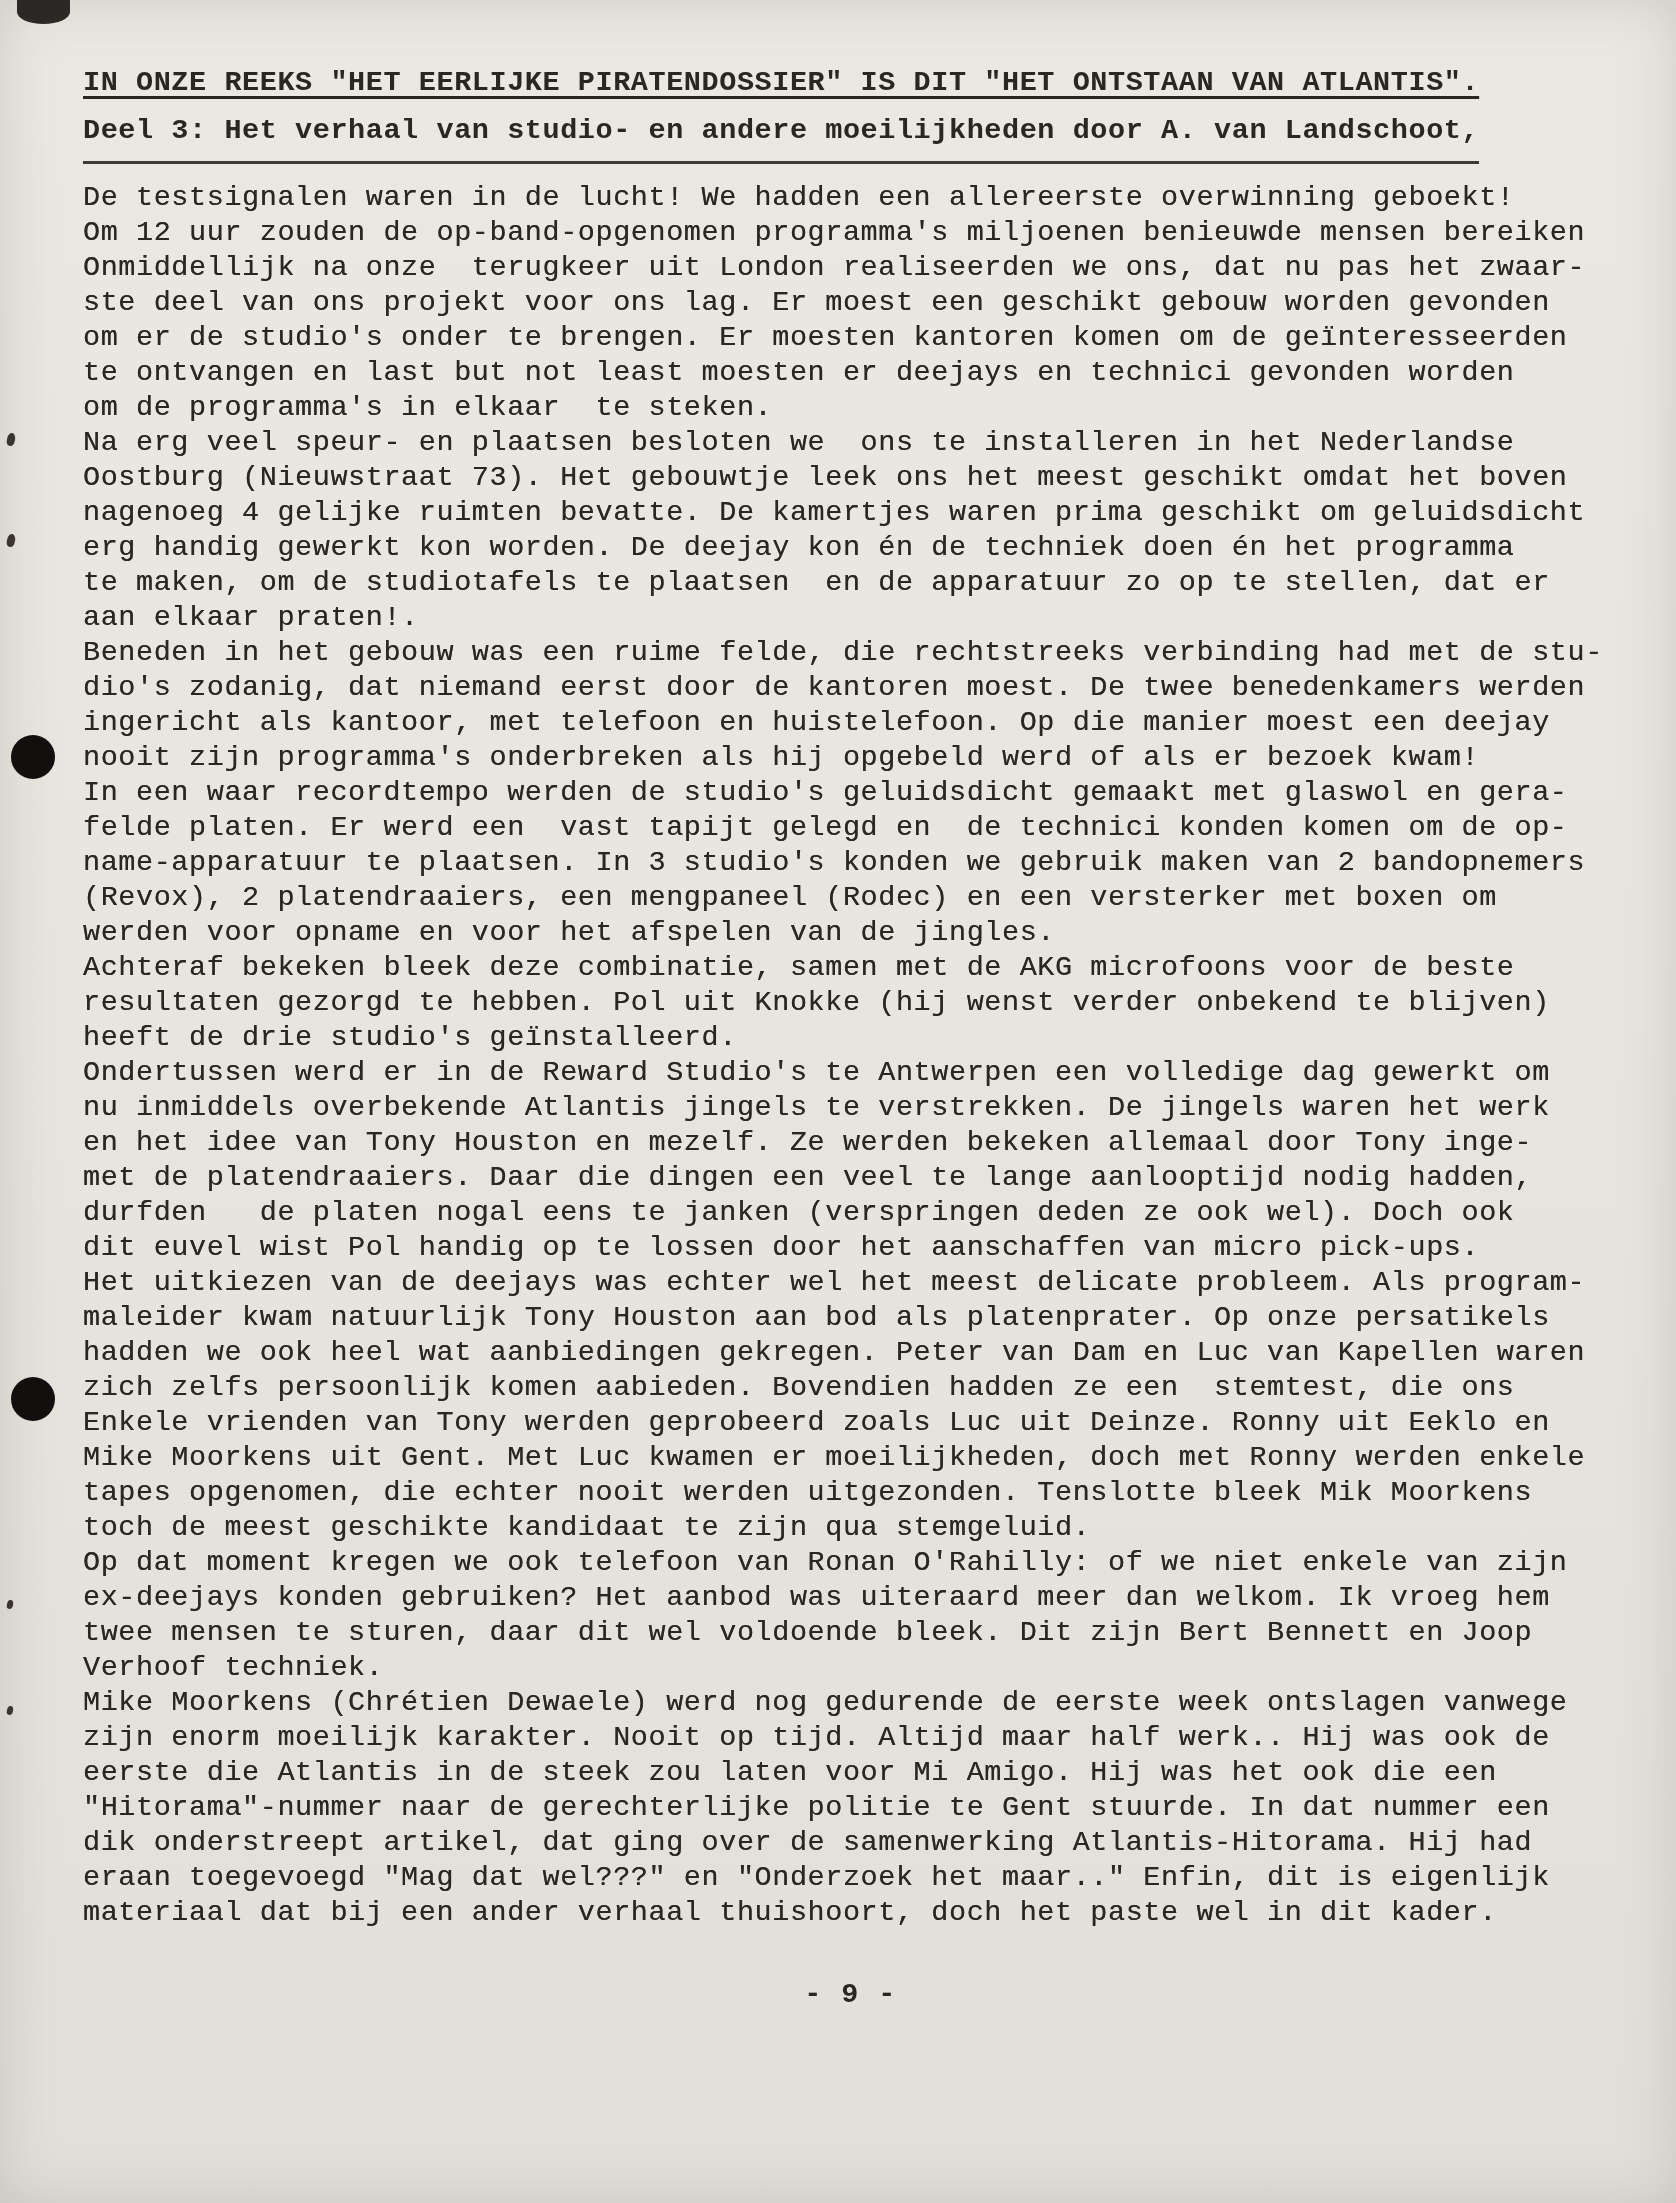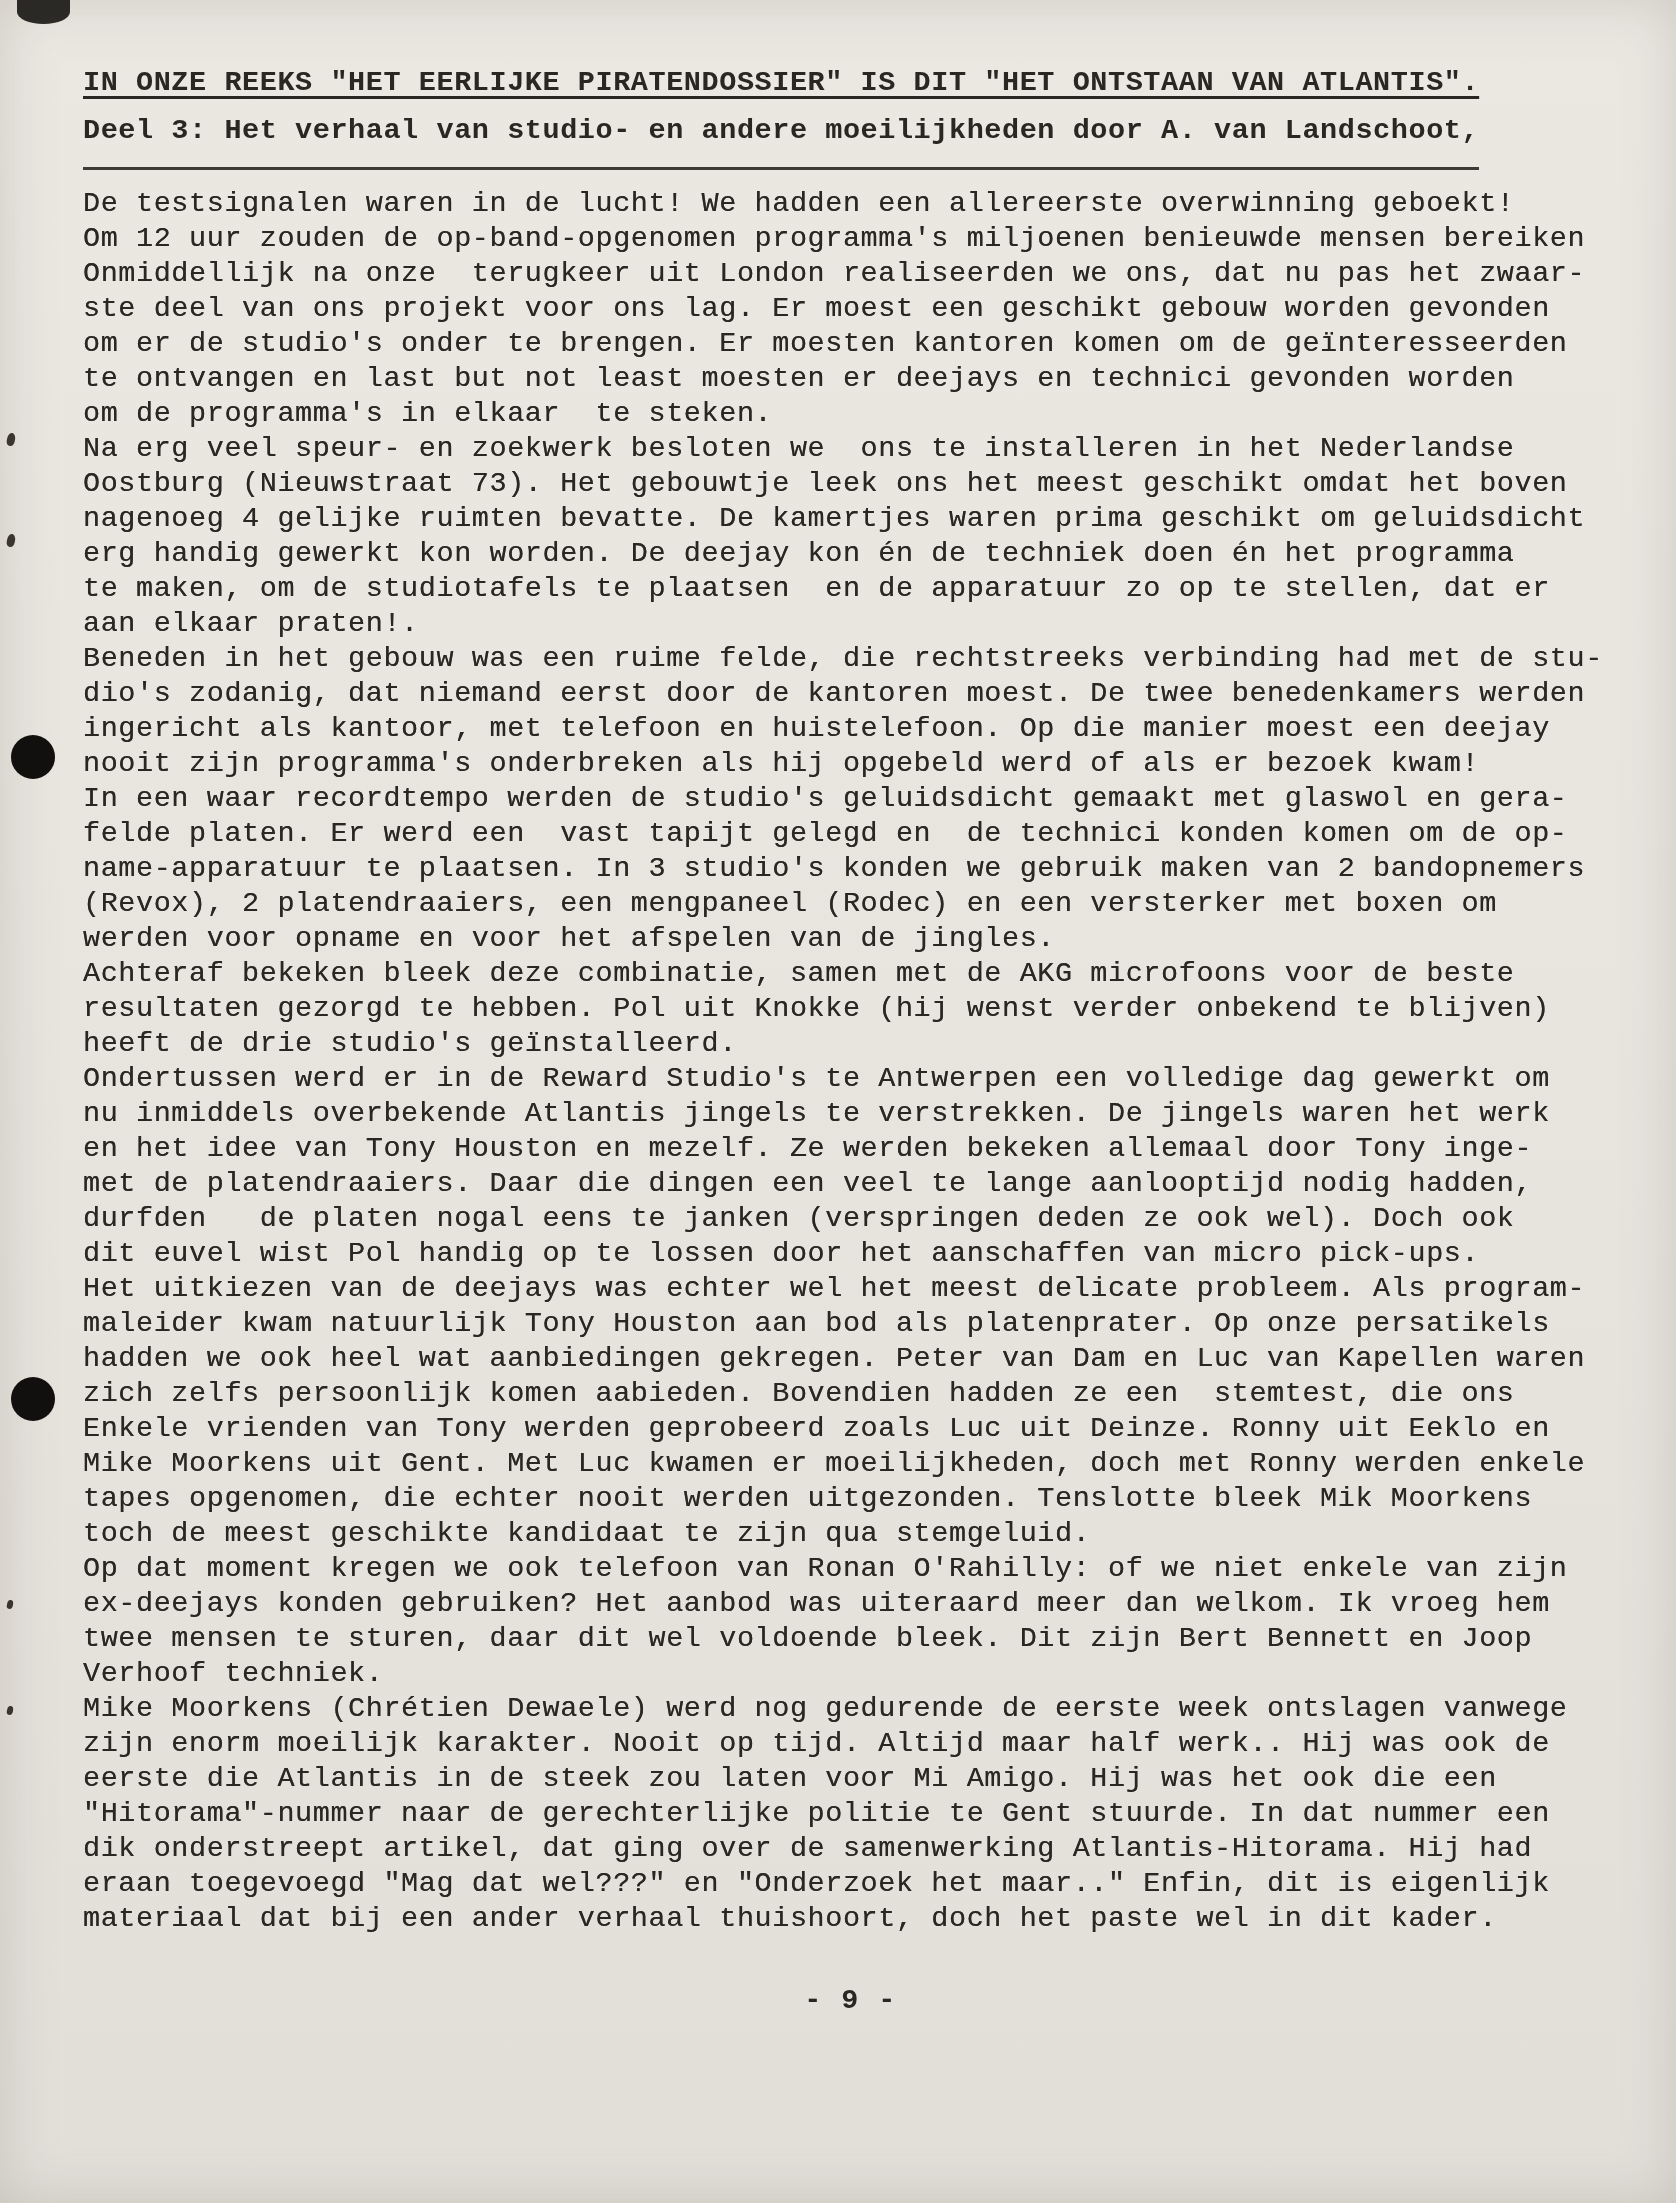--- a/index.html
+++ b/index.html
@@ -34,21 +34,21 @@
     text-underline-offset: 6.4px;
     margin: 0 0 14.7px 0;
   }
   .subtitle {
     display: inline-block;
     font-size: 28.5px;
     font-weight: bold;
     letter-spacing: 0.02em;
     white-space: pre;
     border-bottom: 3.7px solid rgba(30,28,24,0.85);
-    padding-bottom: 20px;
+    padding-bottom: 14px;
     margin: 0 0 16.5px 0;
   }
   .body-text {
     font-size: 28.5px;
     line-height: 35px;
     letter-spacing: 0.02em;
   }
   .line {
     white-space: pre;
     text-shadow: 0 0 0.6px rgba(40,36,30,0.7);
@@ -115,21 +115,21 @@
   </div>
 
   <div class="body-text">
       <div class="line">De testsignalen waren in de lucht! We hadden een allereerste overwinning geboekt!</div>
       <div class="line">Om 12 uur zouden de op-band-opgenomen programma's miljoenen benieuwde mensen bereiken</div>
       <div class="line">Onmiddellijk na onze  terugkeer uit London realiseerden we ons, dat nu pas het zwaar-</div>
       <div class="line">ste deel van ons projekt voor ons lag. Er moest een geschikt gebouw worden gevonden</div>
       <div class="line">om er de studio's onder te brengen. Er moesten kantoren komen om de geïnteresseerden</div>
       <div class="line">te ontvangen en last but not least moesten er deejays en technici gevonden worden</div>
       <div class="line">om de programma's in elkaar  te steken.</div>
-      <div class="line">Na erg veel speur- en zoekwerk besloten we  ons te installeren in het Nederlandse</div>
+      <div class="line">Na erg veel speur- en plaatsen besloten we  ons te installeren in het Nederlandse</div>
       <div class="line">Oostburg (Nieuwstraat 73). Het gebouwtje leek ons het meest geschikt omdat het boven</div>
       <div class="line">nagenoeg 4 gelijke ruimten bevatte. De kamertjes waren prima geschikt om geluidsdicht</div>
       <div class="line">erg handig gewerkt kon worden. De deejay kon én de techniek doen én het programma</div>
       <div class="line">te maken, om de studiotafels te plaatsen  en de apparatuur zo op te stellen, dat er</div>
       <div class="line">aan elkaar praten!.</div>
       <div class="line">Beneden in het gebouw was een ruime felde, die rechtstreeks verbinding had met de stu-</div>
       <div class="line">dio's zodanig, dat niemand eerst door de kantoren moest. De twee benedenkamers werden</div>
       <div class="line">ingericht als kantoor, met telefoon en huistelefoon. Op die manier moest een deejay</div>
       <div class="line">nooit zijn programma's onderbreken als hij opgebeld werd of als er bezoek kwam!</div>
       <div class="line">In een waar recordtempo werden de studio's geluidsdicht gemaakt met glaswol en gera-</div>

